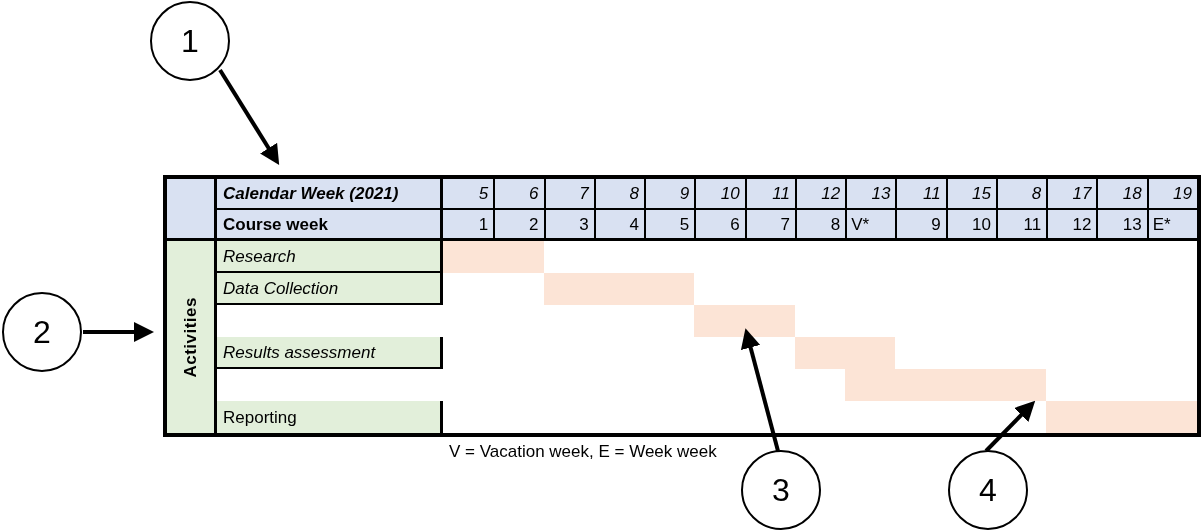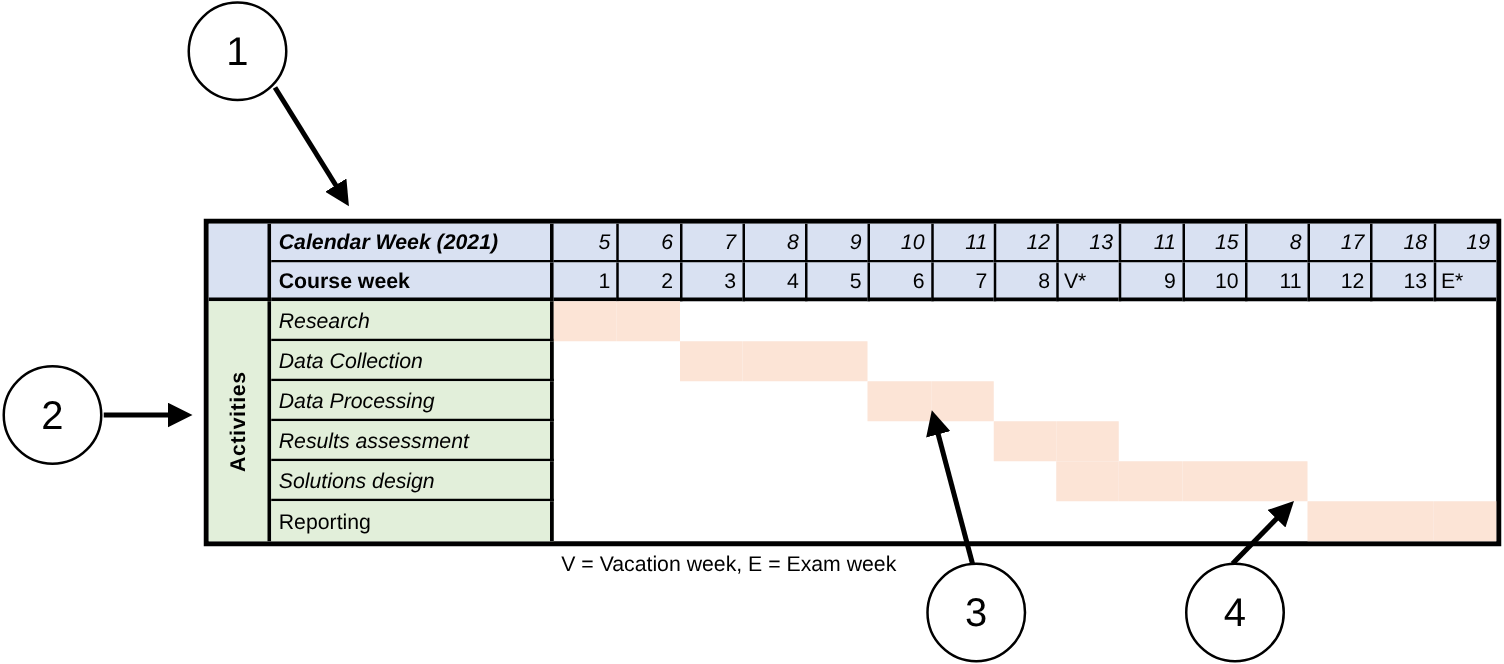--- a/index.html
+++ b/index.html
@@ -116,21 +116,20 @@
       <div class="cell" style="grid-area: 4 / 8;"></div>
       <div class="cell" style="grid-area: 4 / 9;"></div>
       <div class="cell" style="grid-area: 4 / 10;"></div>
       <div class="cell" style="grid-area: 4 / 11;"></div>
       <div class="cell" style="grid-area: 4 / 12;"></div>
       <div class="cell" style="grid-area: 4 / 13;"></div>
       <div class="cell" style="grid-area: 4 / 14;"></div>
       <div class="cell" style="grid-area: 4 / 15;"></div>
       <div class="cell" style="grid-area: 4 / 16;"></div>
       <div class="cell" style="grid-area: 4 / 17;"></div>
-      <div class="cell greenfill lbl br3 bb" style="grid-area: 5 / 2;">Data Processing</div>
       <div class="cell" style="grid-area: 5 / 3;"></div>
       <div class="cell" style="grid-area: 5 / 4;"></div>
       <div class="cell" style="grid-area: 5 / 5;"></div>
       <div class="cell" style="grid-area: 5 / 6;"></div>
       <div class="cell" style="grid-area: 5 / 7;"></div>
       <div class="cell barfill" style="grid-area: 5 / 8;"></div>
       <div class="cell barfill" style="grid-area: 5 / 9;"></div>
       <div class="cell" style="grid-area: 5 / 10;"></div>
       <div class="cell" style="grid-area: 5 / 11;"></div>
       <div class="cell" style="grid-area: 5 / 12;"></div>
@@ -148,21 +147,20 @@
       <div class="cell" style="grid-area: 6 / 8;"></div>
       <div class="cell" style="grid-area: 6 / 9;"></div>
       <div class="cell barfill" style="grid-area: 6 / 10;"></div>
       <div class="cell barfill" style="grid-area: 6 / 11;"></div>
       <div class="cell" style="grid-area: 6 / 12;"></div>
       <div class="cell" style="grid-area: 6 / 13;"></div>
       <div class="cell" style="grid-area: 6 / 14;"></div>
       <div class="cell" style="grid-area: 6 / 15;"></div>
       <div class="cell" style="grid-area: 6 / 16;"></div>
       <div class="cell" style="grid-area: 6 / 17;"></div>
-      <div class="cell greenfill lbl br3 bb" style="grid-area: 7 / 2;">Solutions design</div>
       <div class="cell" style="grid-area: 7 / 3;"></div>
       <div class="cell" style="grid-area: 7 / 4;"></div>
       <div class="cell" style="grid-area: 7 / 5;"></div>
       <div class="cell" style="grid-area: 7 / 6;"></div>
       <div class="cell" style="grid-area: 7 / 7;"></div>
       <div class="cell" style="grid-area: 7 / 8;"></div>
       <div class="cell" style="grid-area: 7 / 9;"></div>
       <div class="cell" style="grid-area: 7 / 10;"></div>
       <div class="cell barfill" style="grid-area: 7 / 11;"></div>
       <div class="cell barfill" style="grid-area: 7 / 12;"></div>
@@ -182,21 +180,21 @@
       <div class="cell" style="grid-area: 8 / 10;"></div>
       <div class="cell" style="grid-area: 8 / 11;"></div>
       <div class="cell" style="grid-area: 8 / 12;"></div>
       <div class="cell" style="grid-area: 8 / 13;"></div>
       <div class="cell" style="grid-area: 8 / 14;"></div>
       <div class="cell barfill" style="grid-area: 8 / 15;"></div>
       <div class="cell barfill" style="grid-area: 8 / 16;"></div>
       <div class="cell barfill" style="grid-area: 8 / 17;"></div>
     </div>
 
-  <div class="footnote">V = Vacation week, E = Exam week</div>
+  <div class="footnote">V = Vacation week, E = Week week</div>
 
   <svg class="arrows" viewBox="0 0 1203 531">
     <defs>
       <marker id="ah" viewBox="0 0 10 10" refX="7" refY="5" markerWidth="5" markerHeight="5" orient="auto-start-reverse">
         <path d="M 0 0 L 10 5 L 0 10 z"></path>
       </marker>
     </defs>
     <line x1="220" y1="70" x2="276" y2="160" marker-end="url(#ah)"></line>
     <line x1="83" y1="332" x2="148" y2="332" marker-end="url(#ah)"></line>
     <line x1="778" y1="451" x2="747" y2="334" marker-end="url(#ah)"></line>

